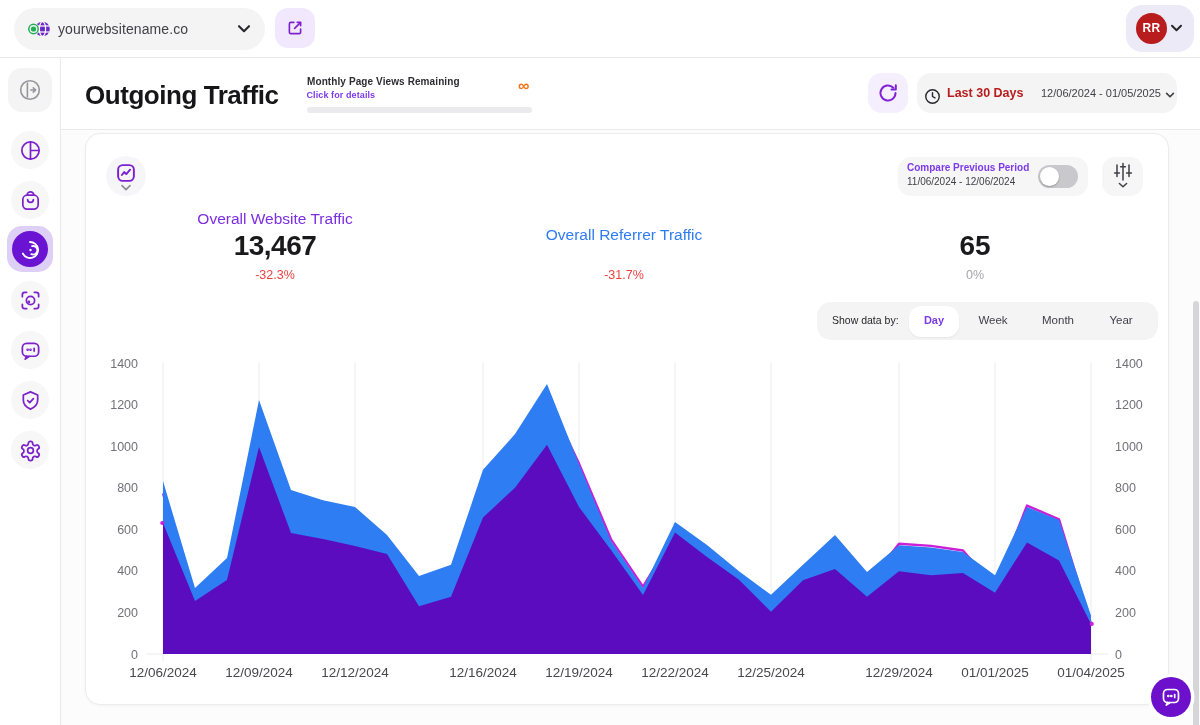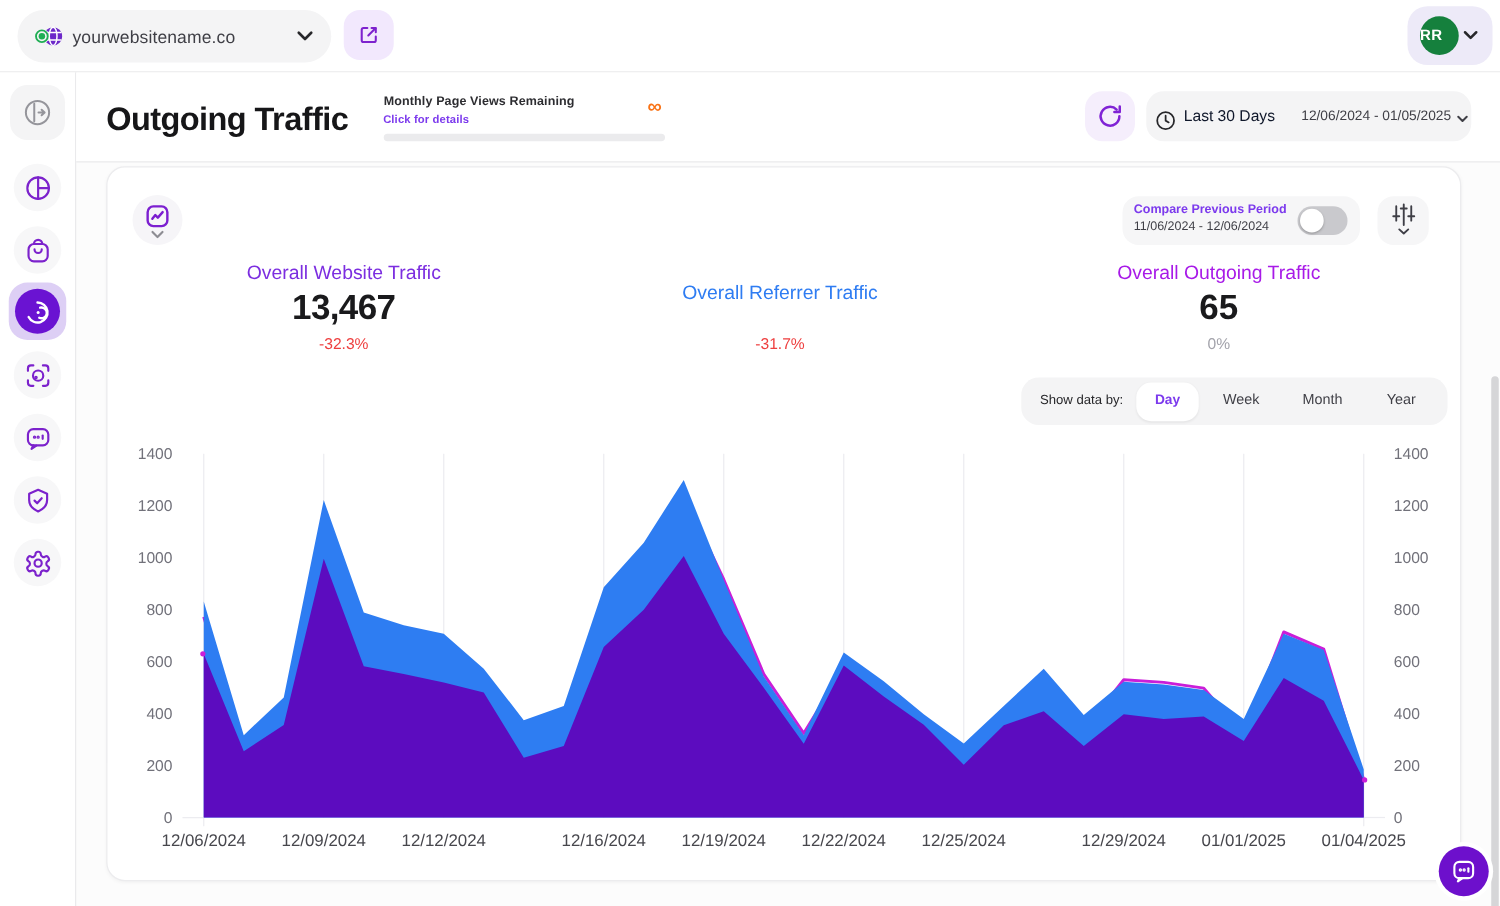--- a/index.html
+++ b/index.html
@@ -47,21 +47,21 @@
   </svg>
   <div class="abs" style="left:275px;top:8px;width:40px;height:40px;border-radius:13px;background:#f2e8fd;"></div>
   <svg class="abs" style="left:286px;top:19px;" width="18" height="18" viewBox="0 0 24 24">
     <g stroke="#7e22ce" stroke-width="2.2" fill="none" stroke-linecap="round" stroke-linejoin="round">
       <path d="M15 4.5 h4.5 V9"></path>
       <path d="M19.2 4.8 L11.5 12.5"></path>
       <path d="M19.5 13.5 v4 a2 2 0 0 1 -2 2 h-11 a2 2 0 0 1 -2 -2 v-11 a2 2 0 0 1 2 -2 h4"></path>
     </g>
   </svg>
   <div class="abs" style="left:1125.5px;top:4.5px;width:68px;height:47px;border-radius:16px;background:#edeaf8;"></div>
-  <div class="abs" style="left:1136px;top:13px;width:31px;height:31px;border-radius:50%;background:#15803d;color:#fff;font-size:12px;font-weight:bold;text-align:left;line-height:31px;letter-spacing:.3px;">RR</div>
+  <div class="abs" style="left:1136px;top:13px;width:31px;height:31px;border-radius:50%;background:#b91c1c;color:#fff;font-size:12px;font-weight:bold;text-align:center;line-height:31px;letter-spacing:.3px;">RR</div>
   <svg class="abs" style="left:1170px;top:23px;" width="13" height="11" viewBox="0 0 13 11">
     <path d="M2 2.8 L6.5 7.3 L11 2.8" stroke="#27272a" stroke-width="2" fill="none" stroke-linecap="round" stroke-linejoin="round"></path>
   </svg>
 
   <div class="abs" style="left:8px;top:68px;width:44px;height:44px;border-radius:14px;background:#f4f4f5;"></div>
   <svg class="abs" style="left:18px;top:78px;" width="24" height="24" viewBox="0 0 24 24">
     <g stroke="#95959b" stroke-width="1.6" fill="none" stroke-linecap="round" stroke-linejoin="round">
       <circle cx="12" cy="12" r="9.3"></circle>
       <path d="M9.4 5 v14"></path>
       <path d="M12.8 12 h4.8 M15.3 9.8 l2.4 2.2 -2.4 2.2"></path>
@@ -139,21 +139,21 @@
       <path d="M19.8 4.2 v4.3 h-4.3"></path>
     </g>
   </svg>
   <div class="abs" style="left:917px;top:73px;width:260px;height:40px;border-radius:14px;background:#f4f4f5;"></div>
   <svg class="abs" style="left:924px;top:88px;" width="17" height="17" viewBox="0 0 24 24">
     <g stroke="#27272a" stroke-width="2" fill="none" stroke-linecap="round" stroke-linejoin="round">
       <circle cx="12" cy="12" r="9.5"></circle>
       <path d="M12 6.5 V12 l3.5 2"></path>
     </g>
   </svg>
-  <div class="abs" style="left:947px;top:86px;font-size:12.5px;font-weight:normal;color:#0f172a;">Last 30 Days</div>
+  <div class="abs" style="left:947px;top:86px;font-size:12.5px;font-weight:bold;color:#b91c1c;">Last 30 Days</div>
   <div class="abs" style="left:1041px;top:86.5px;font-size:11px;color:#3f3f46;text-align:center;">12/06/2024 - 01/05/2025</div>
   <svg class="abs" style="left:1165px;top:91px;" width="10" height="9" viewBox="0 0 10 9">
     <path d="M1.6 2.4 L5 5.8 L8.4 2.4" stroke="#3f3f46" stroke-width="1.6" fill="none" stroke-linecap="round" stroke-linejoin="round"></path>
   </svg>
 
   <div class="abs" style="left:106px;top:155.5px;width:40px;height:40px;border-radius:50%;background:#f6f5f8;"></div>
   <svg class="abs" style="left:115px;top:162px;" width="22" height="22" viewBox="0 0 24 24">
     <g stroke="#7c1fd0" stroke-width="2.1" fill="none" stroke-linecap="round" stroke-linejoin="round">
       <rect x="3.4" y="3.4" width="17.2" height="17.2" rx="5"></rect>
       <path d="M7.5 14.2 l2.6 -3.2 2.2 2.2 4.2 -4.8"></path>
@@ -175,21 +175,20 @@
       <path d="M16 4 v11.5 M13.6 12 h4.8"></path>
       <path d="M6.4 22.5 l3.6 3.3 3.6 -3.3"></path>
     </g>
   </svg>
 
   <div class="abs" style="left:155px;top:210px;width:240px;text-align:center;font-size:15.5px;color:#7c2ee0;">Overall Website Traffic</div>
   <div class="abs" style="left:155px;top:230px;width:240px;text-align:center;font-size:28px;font-weight:bold;color:#1a1a1c;letter-spacing:-0.5px;">13,467</div>
   <div class="abs" style="left:155px;top:267.5px;width:240px;text-align:center;font-size:12.5px;color:#ee3f3f;">-32.3%</div>
   <div class="abs" style="left:504px;top:210px;width:240px;text-align:center;font-size:15.5px;color:#2e7cf2;margin-top:16px;">Overall Referrer Traffic</div>
   <div class="abs" style="left:504px;top:267.5px;width:240px;text-align:center;font-size:12.5px;color:#ee3f3f;">-31.7%</div>
-  <div class="abs" style="left:855px;top:210px;width:240px;text-align:center;font-size:15.5px;color:#a81ae8;">Overall Outgoing Traffic</div>
   <div class="abs" style="left:855px;top:230px;width:240px;text-align:center;font-size:28px;font-weight:bold;color:#1a1a1c;">65</div>
   <div class="abs" style="left:855px;top:267.5px;width:240px;text-align:center;font-size:12.5px;color:#a3a3ab;">0%</div>
 
   <div class="abs" style="left:817px;top:302px;width:341px;height:38px;border-radius:14px;background:#f4f4f5;"></div>
   <div class="abs" style="left:832px;top:314px;font-size:10.5px;color:#27272a;">Show data by:</div>
   <div class="abs" style="left:909px;top:305.5px;width:50px;height:31px;border-radius:12px;background:#fff;box-shadow:0 1px 2px rgba(0,0,0,.06);"></div>
   <div class="abs" style="left:909px;top:314px;width:50px;text-align:center;font-size:11px;font-weight:bold;color:#7c3aed;">Day</div>
   <div class="abs" style="left:962px;top:313.5px;width:62px;text-align:center;font-size:11.5px;color:#3f3f46;">Week</div>
   <div class="abs" style="left:1027px;top:313.5px;width:62px;text-align:center;font-size:11.5px;color:#3f3f46;">Month</div>
   <div class="abs" style="left:1090px;top:313.5px;width:62px;text-align:center;font-size:11.5px;color:#3f3f46;">Year</div>

